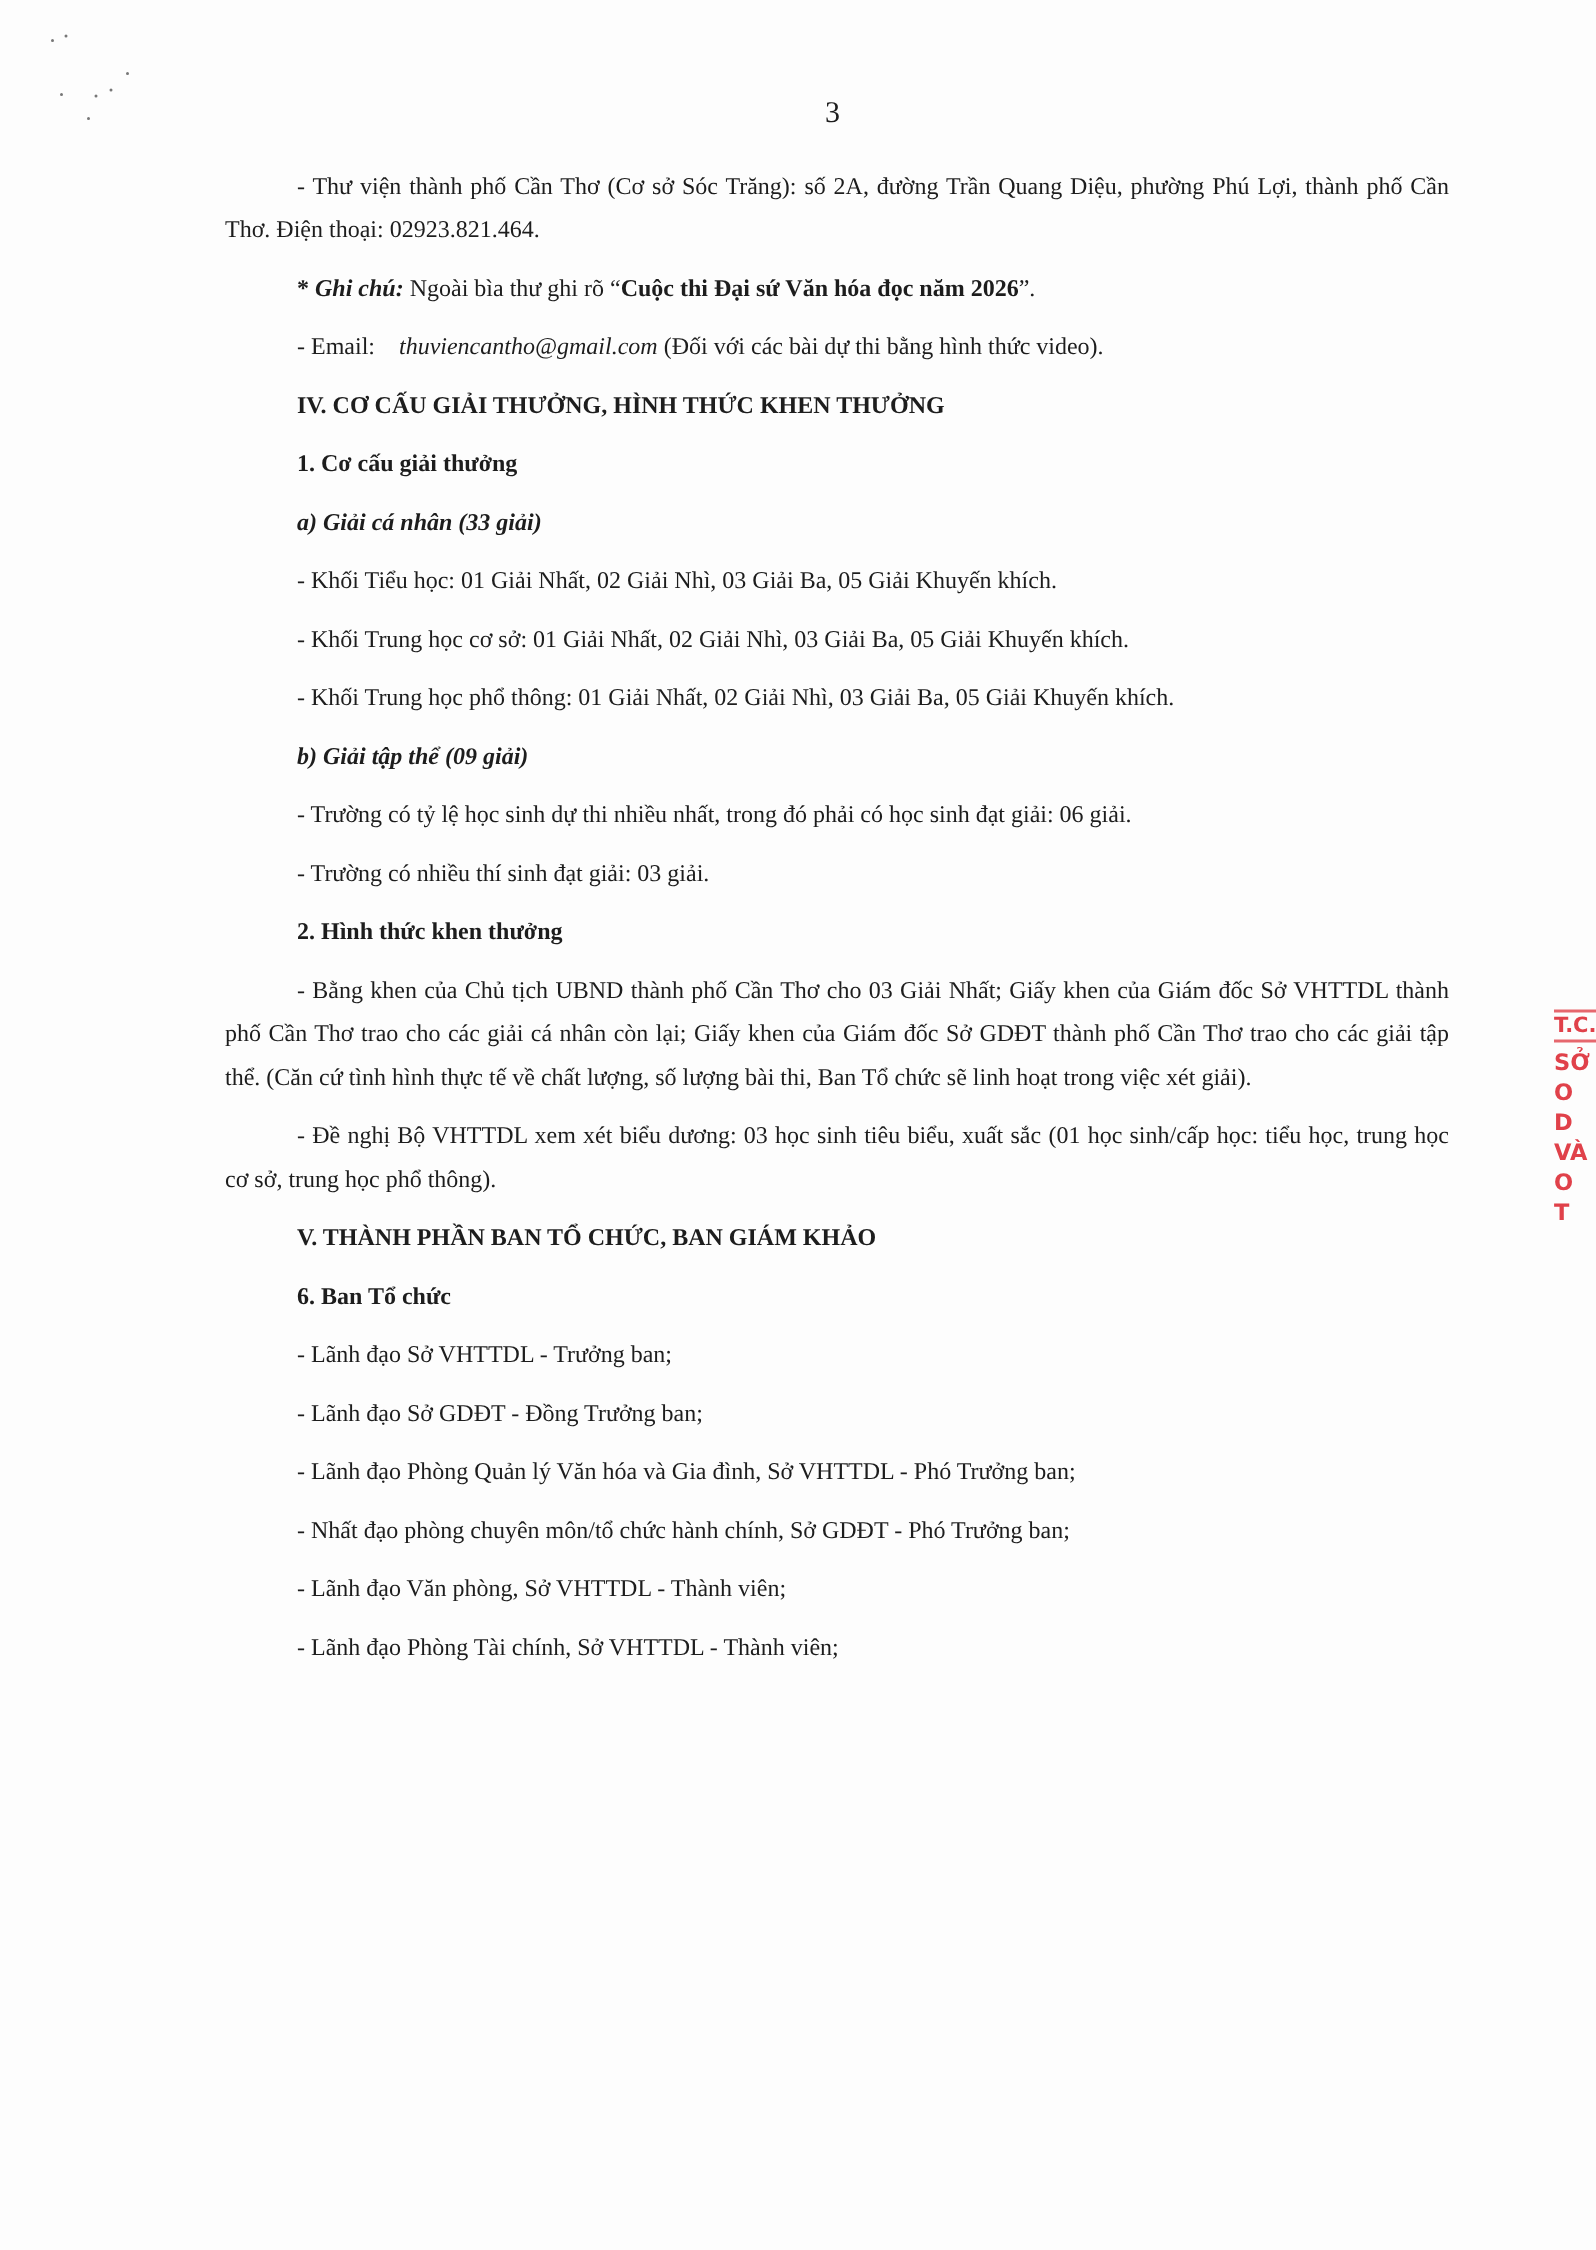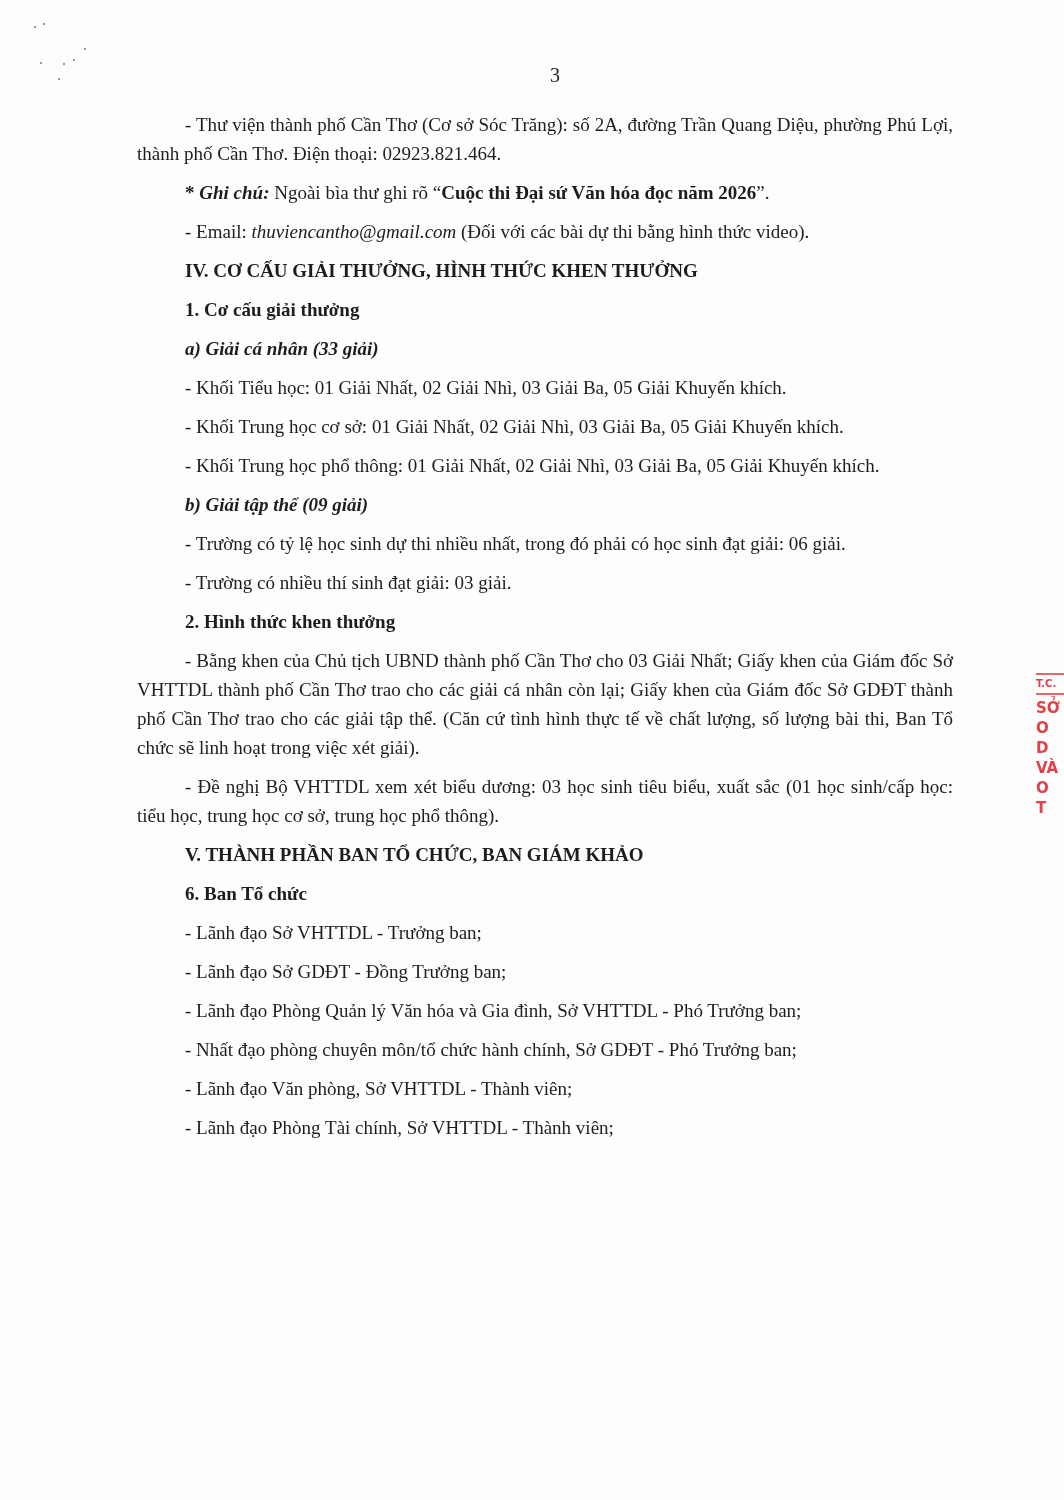--- a/index.html
+++ b/index.html
@@ -9,39 +9,39 @@
     position: relative;
     overflow: hidden;
     font-family: "Liberation Serif", "DejaVu Serif", serif;
     color: #1d1d1d;
   }
   .page-number {
     position: absolute; top: 64px; left: 0; width: 1110px;
     text-align: center; font-size: 20px;
   }
   .content {
-    position: absolute; top: 110px; left: 137px; width: 816px;
-    font-size: 19px; line-height: 29px;
+    position: absolute; top: 110px; left: 150px; width: 816px;
+    font-size: 16px; line-height: 29px;
   }
   p { margin: 0 0 10px 0; text-align: justify; text-indent: 48px; }
   .b { font-weight: bold; }
-  .i { font-style: italic; }
+  .i { font-style: italic; margin-left: 12px; }
   .bi { font-weight: bold; font-style: italic; }
   .heading { font-weight: bold; }
   .scan-dots { position: absolute; top: 20px; left: 30px; }
   .scan-dots span {
     position: absolute; width: 2px; height: 2px; background: #777; border-radius: 50%;
   }
   .stamp {
     position: absolute; left: 1036px; top: 670px; width: 28px; height: 150px;
     color: #e0414a; font-family: "DejaVu Sans", sans-serif; font-weight: bold;
     font-size: 15px; line-height: 20px; overflow: hidden;
   }
   .stamp .bar { height: 2px; background: #e0414a; margin: 3px 0; opacity: .8; }
-  .stamp .small { font-size: 10px; line-height: 12px; }
+  .stamp .small { font-size: 14px; line-height: 12px; }
 </style>
 </head>
 <body>
 
 <div class="scan-dots">
   <span style="left:4px;top:6px"></span>
     <span style="left:13px;top:3px"></span>
   <span style="left:10px;top:42px"></span>
     <span style="left:33px;top:43px"></span>
   <span style="left:43px;top:39px"></span>

